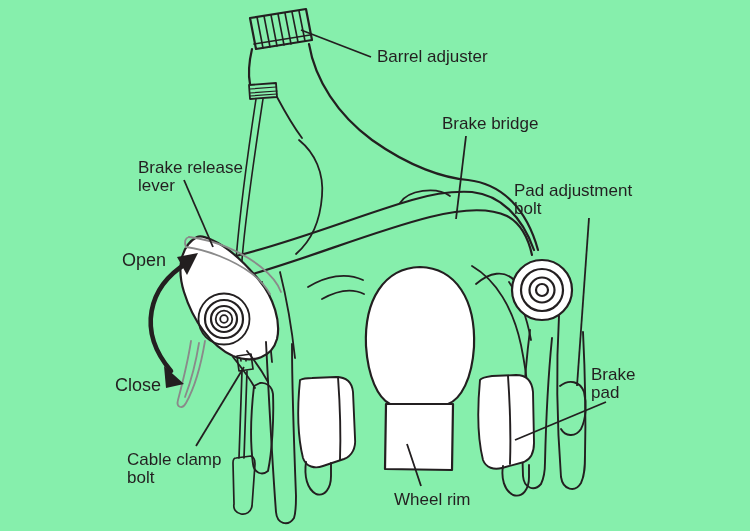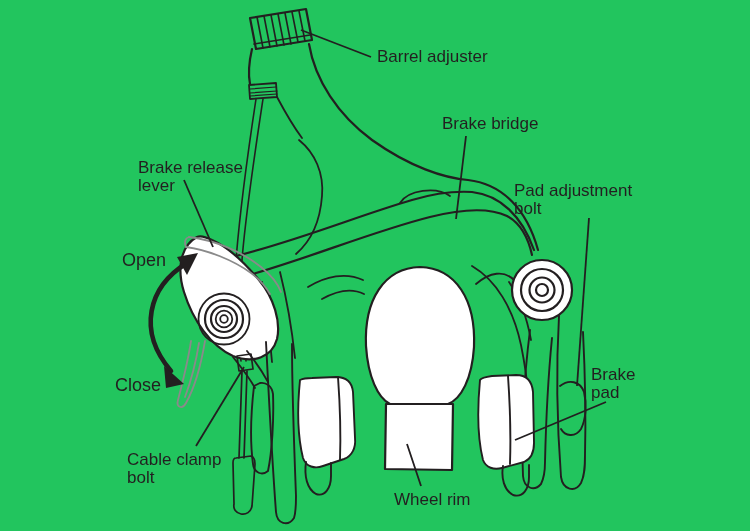--- a/index.html
+++ b/index.html
@@ -1,16 +1,16 @@
 <!DOCTYPE html>
 <html><head>
 <meta charset="utf-8">
 <style>
   html,body{margin:0;padding:0;background:#fff;}
-  .stage{position:relative;width:750px;height:531px;background:#22c55e;overflow:hidden;
+  .stage{position:relative;width:750px;height:531px;background:#86efac;overflow:hidden;
          font-family:"Liberation Sans", sans-serif;}
   svg{position:absolute;left:0;top:0;}
   text{fill:#231f20;font-family:"Liberation Sans", sans-serif;font-size:17px;}
   .big{font-size:18px;}
 </style>
 </head>
 <body>
 
 <div class="stage">
 <svg width="750" height="531" viewBox="0 0 750 531">

